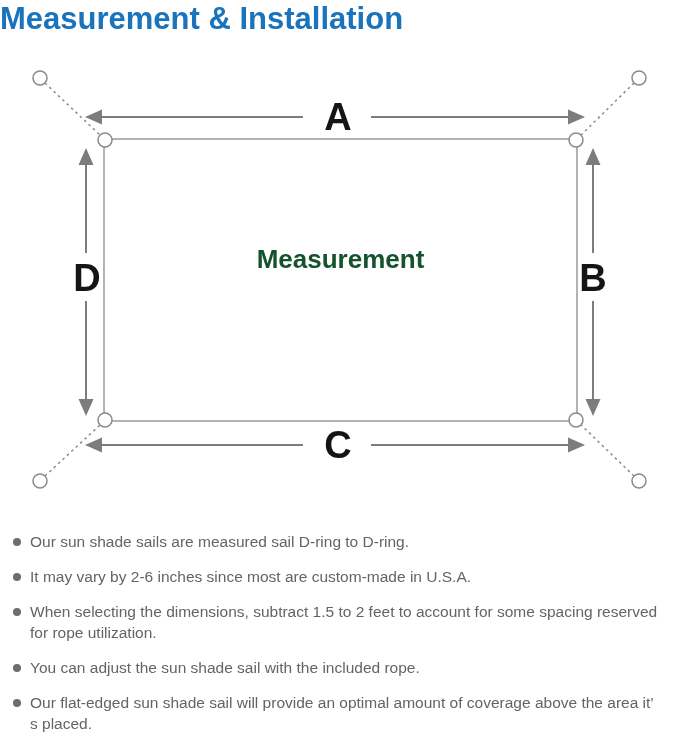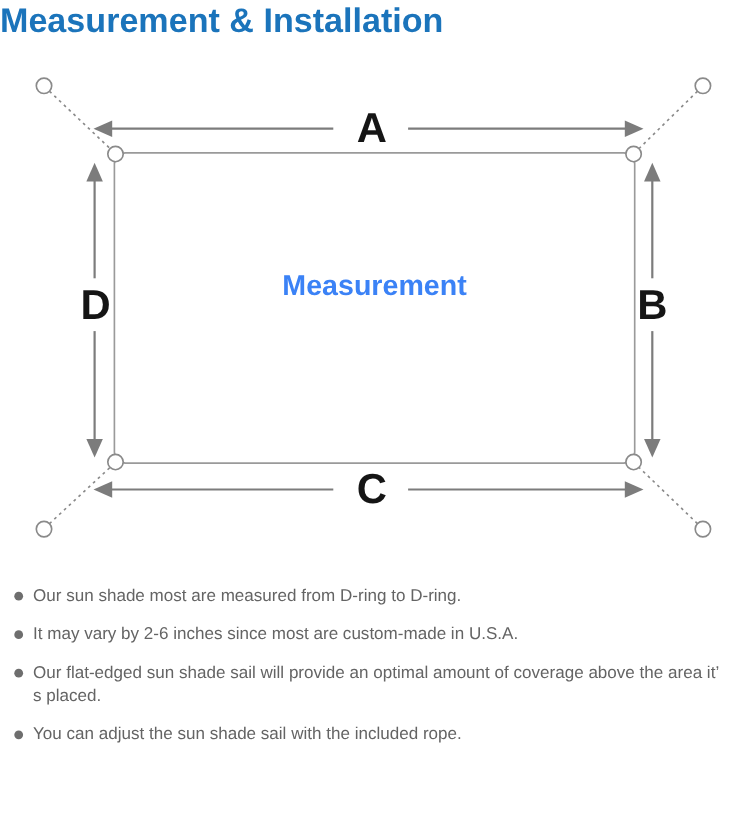--- a/index.html
+++ b/index.html
@@ -9,21 +9,21 @@
   }
   .page-title{
     position:absolute;top:1px;left:0;width:100%;text-align:left;
     font-size:31px;font-weight:700;color:#1b74bb;margin:0;
   }
   svg.diagram{position:absolute;left:0;top:0;display:block;}
   .center-text{
     position:absolute;left:104px;top:244px;width:473px;text-align:center;
   }
   .center-text .measure-heading{
-    margin:0;font-size:26px;font-weight:700;color:#3b82f6;
+    margin:0;font-size:26px;font-weight:700;color:#14532d;
   }
   .center-text .measure-subtitle{
     margin:6px 0 0 0;font-size:15.5px;color:#2e7fc2;
   }
   .notes{
     position:absolute;left:13px;top:531px;width:660px;
     list-style:none;margin:0;padding:0;
   }
   .notes li{
     display:flex;align-items:flex-start;
@@ -100,29 +100,33 @@
     </g>
   </svg>
 
   <div class="center-text">
     <h2 class="measure-heading">Measurement</h2>
   </div>
 
   <ul class="notes">
     <li>
       <span class="dot"></span>
-      <span class="note-text">Our sun shade most are measured from D-ring to D-ring.</span>
+      <span class="note-text">Our sun shade sails are measured sail D-ring to D-ring.</span>
     </li>
     <li>
       <span class="dot"></span>
       <span class="note-text">It may vary by 2-6 inches since most are custom-made in U.S.A.</span>
     </li>
     <li>
       <span class="dot"></span>
-      <span class="note-text">Our flat-edged sun shade sail will provide an optimal amount of coverage above the area it’ s placed.</span>
+      <span class="note-text">When selecting the dimensions, subtract 1.5 to 2 feet to account for some spacing reserved for rope utilization.</span>
     </li>
     <li>
       <span class="dot"></span>
       <span class="note-text">You can adjust the sun shade sail with the included rope.</span>
+    </li>
+    <li>
+      <span class="dot"></span>
+      <span class="note-text">Our flat-edged sun shade sail will provide an optimal amount of coverage above the area it’ s placed.</span>
     </li>
   </ul>
 
 </div>
 
 </body></html>

